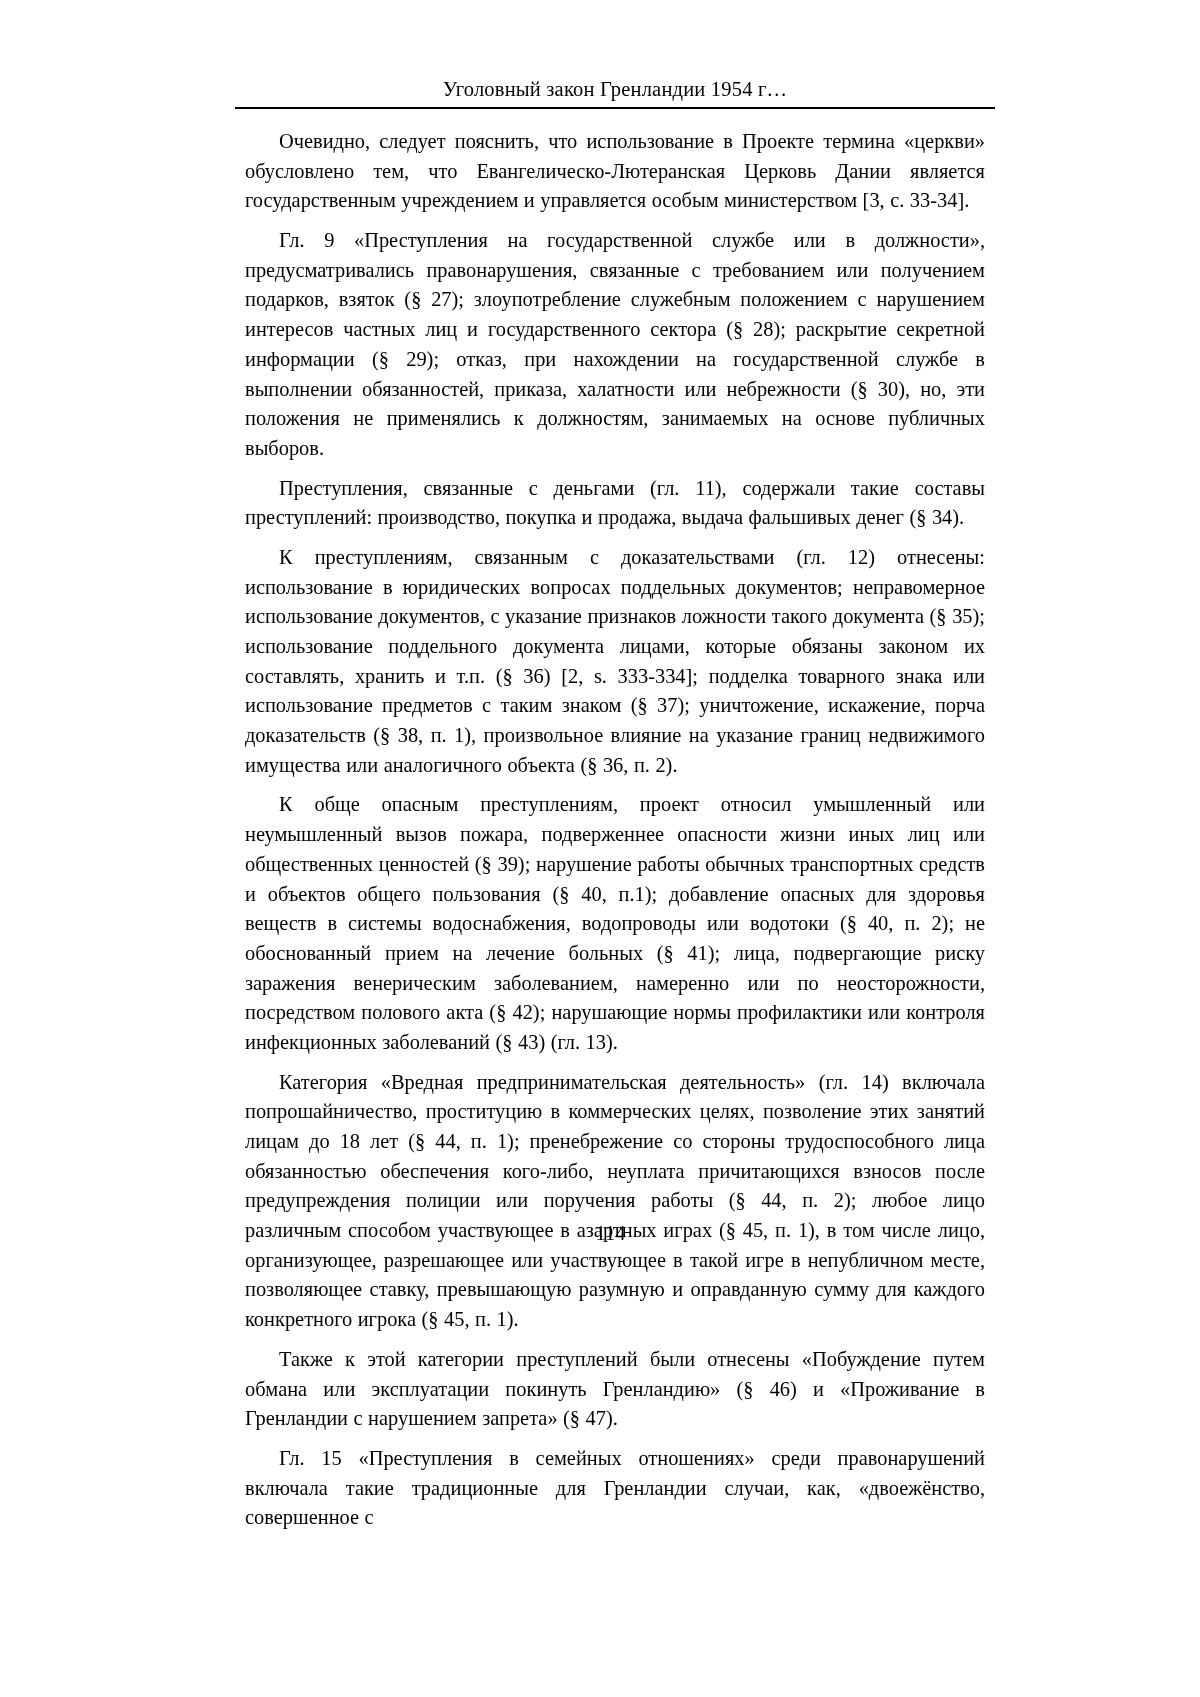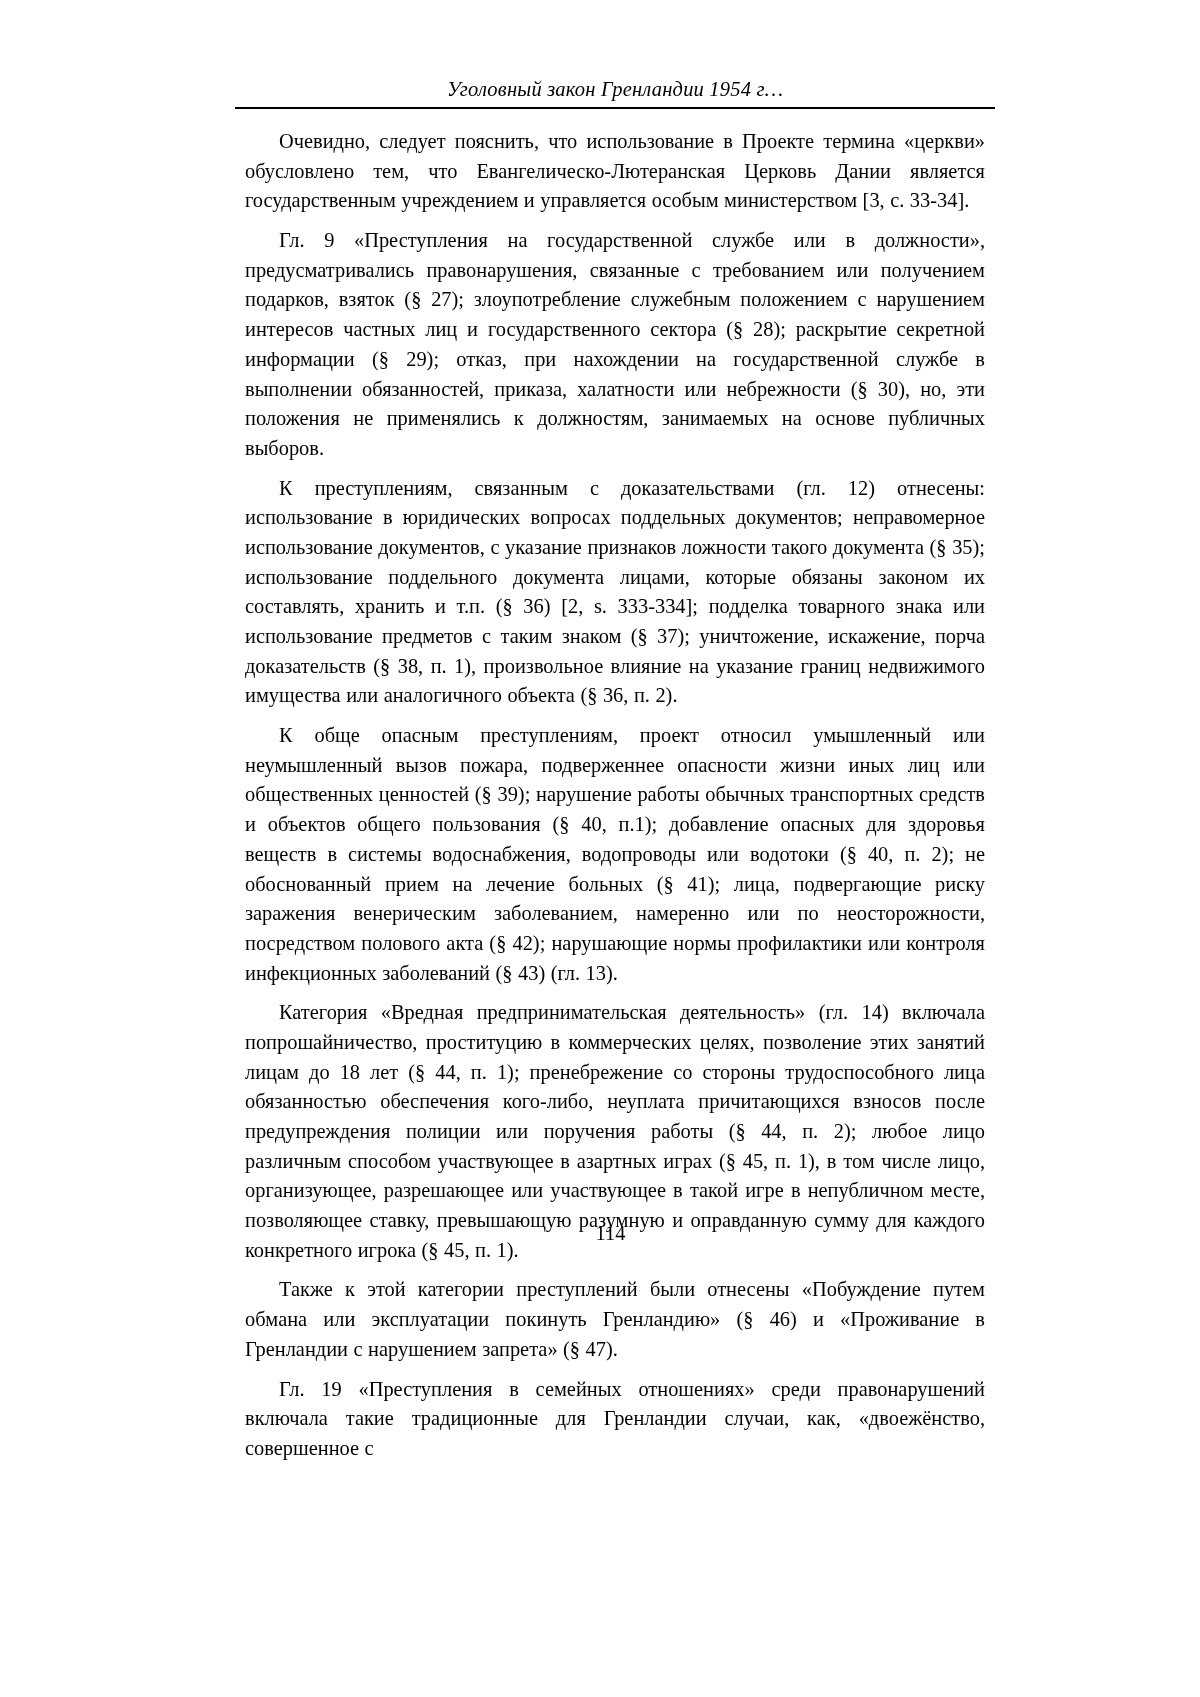--- a/index.html
+++ b/index.html
@@ -15,21 +15,20 @@
   }
   .page {
     position: relative;
     width: 1200px;
     height: 1697px;
     box-sizing: border-box;
     padding: 78px 205px 0 235px;
   }
   .running-head {
     text-align: center;
-    font-style: italic;
     font-size: 20.5px;
     letter-spacing: 0.2px;
     margin: 0 0 6px 0;
   }
   .head-rule {
     border: 0;
     border-top: 2px solid #000;
     margin: 0 0 18px 0;
   }
   .body-text p {
@@ -55,22 +54,23 @@
 <body>
 
 <div class="page">
 
   <div class="running-head">Уголовный закон Гренландии 1954 г…</div>
   <hr class="head-rule">
 
   <div class="body-text">
     <p>Очевидно, следует пояснить, что использование в Проекте термина «церкви» обусловлено тем, что Евангелическо-Лютеранская Церковь Дании является государственным учреждением и управляется особым министерством [3, c. 33-34].</p>
     <p>Гл. 9 «Преступления на государственной службе или в должности», предусматривались правонарушения, связанные с требованием или получением подарков, взяток (§ 27); злоупотребление служебным положением с нарушением интересов частных лиц и государственного сектора (§ 28); раскрытие секретной информации (§ 29); отказ, при нахождении на государственной службе в выполнении обязанностей, приказа, халатности или небрежности (§ 30), но, эти положения не применялись к должностям, занимаемых на основе публичных выборов.</p>
+    <p>Преступления, связанные с деньгами (гл. 11), содержали такие составы преступлений: производство, покупка и продажа, выдача фальшивых денег (§ 34).</p>
     <p>К преступлениям, связанным с доказательствами (гл. 12) отнесены: использование в юридических вопросах поддельных документов; неправомерное использование документов, с указание признаков ложности такого документа (§ 35); использование поддельного документа лицами, которые обязаны законом их составлять, хранить и т.п. (§ 36) [2, s. 333-334]; подделка товарного знака или использование предметов с таким знаком (§ 37); уничтожение, искажение, порча доказательств (§ 38, п. 1), произвольное влияние на указание границ недвижимого имущества или аналогичного объекта (§ 36, п. 2).</p>
     <p>К обще опасным преступлениям, проект относил умышленный или неумышленный вызов пожара, подверженнее опасности жизни иных лиц или общественных ценностей (§ 39); нарушение работы обычных транспортных средств и объектов общего пользования (§ 40, п.1); добавление опасных для здоровья веществ в системы водоснабжения, водопроводы или водотоки (§ 40, п. 2); не обоснованный прием на лечение больных (§ 41); лица, подвергающие риску заражения венерическим заболеванием, намеренно или по неосторожности, посредством полового акта (§ 42); нарушающие нормы профилактики или контроля инфекционных заболеваний (§ 43) (гл. 13).</p>
     <p>Категория «Вредная предпринимательская деятельность» (гл. 14) включала попрошайничество, проституцию в коммерческих целях, позволение этих занятий лицам до 18 лет (§ 44, п. 1); пренебрежение со стороны трудоспособного лица обязанностью обеспечения кого-либо, неуплата причитающихся взносов после предупреждения полиции или поручения работы (§ 44, п. 2); любое лицо различным способом участвующее в азартных играх (§ 45, п. 1), в том числе лицо, организующее, разрешающее или участвующее в такой игре в непубличном месте, позволяющее ставку, превышающую разумную и оправданную сумму для каждого конкретного игрока (§ 45, п. 1).</p>
     <p>Также к этой категории преступлений были отнесены «Побуждение путем обмана или эксплуатации покинуть Гренландию» (§ 46) и «Проживание в Гренландии с нарушением запрета» (§ 47).</p>
-    <p>Гл. 19 «Преступления в семейных отношениях» среди правонарушений включала такие традиционные для Гренландии случаи, как, «двоежёнство, совершенное с</p>
+    <p>Гл. 15 «Преступления в семейных отношениях» среди правонарушений включала такие традиционные для Гренландии случаи, как, «двоежёнство, совершенное с</p>
   </div>
 
   <div class="page-number">114</div>
 
 </div>
 
 </body></html>

